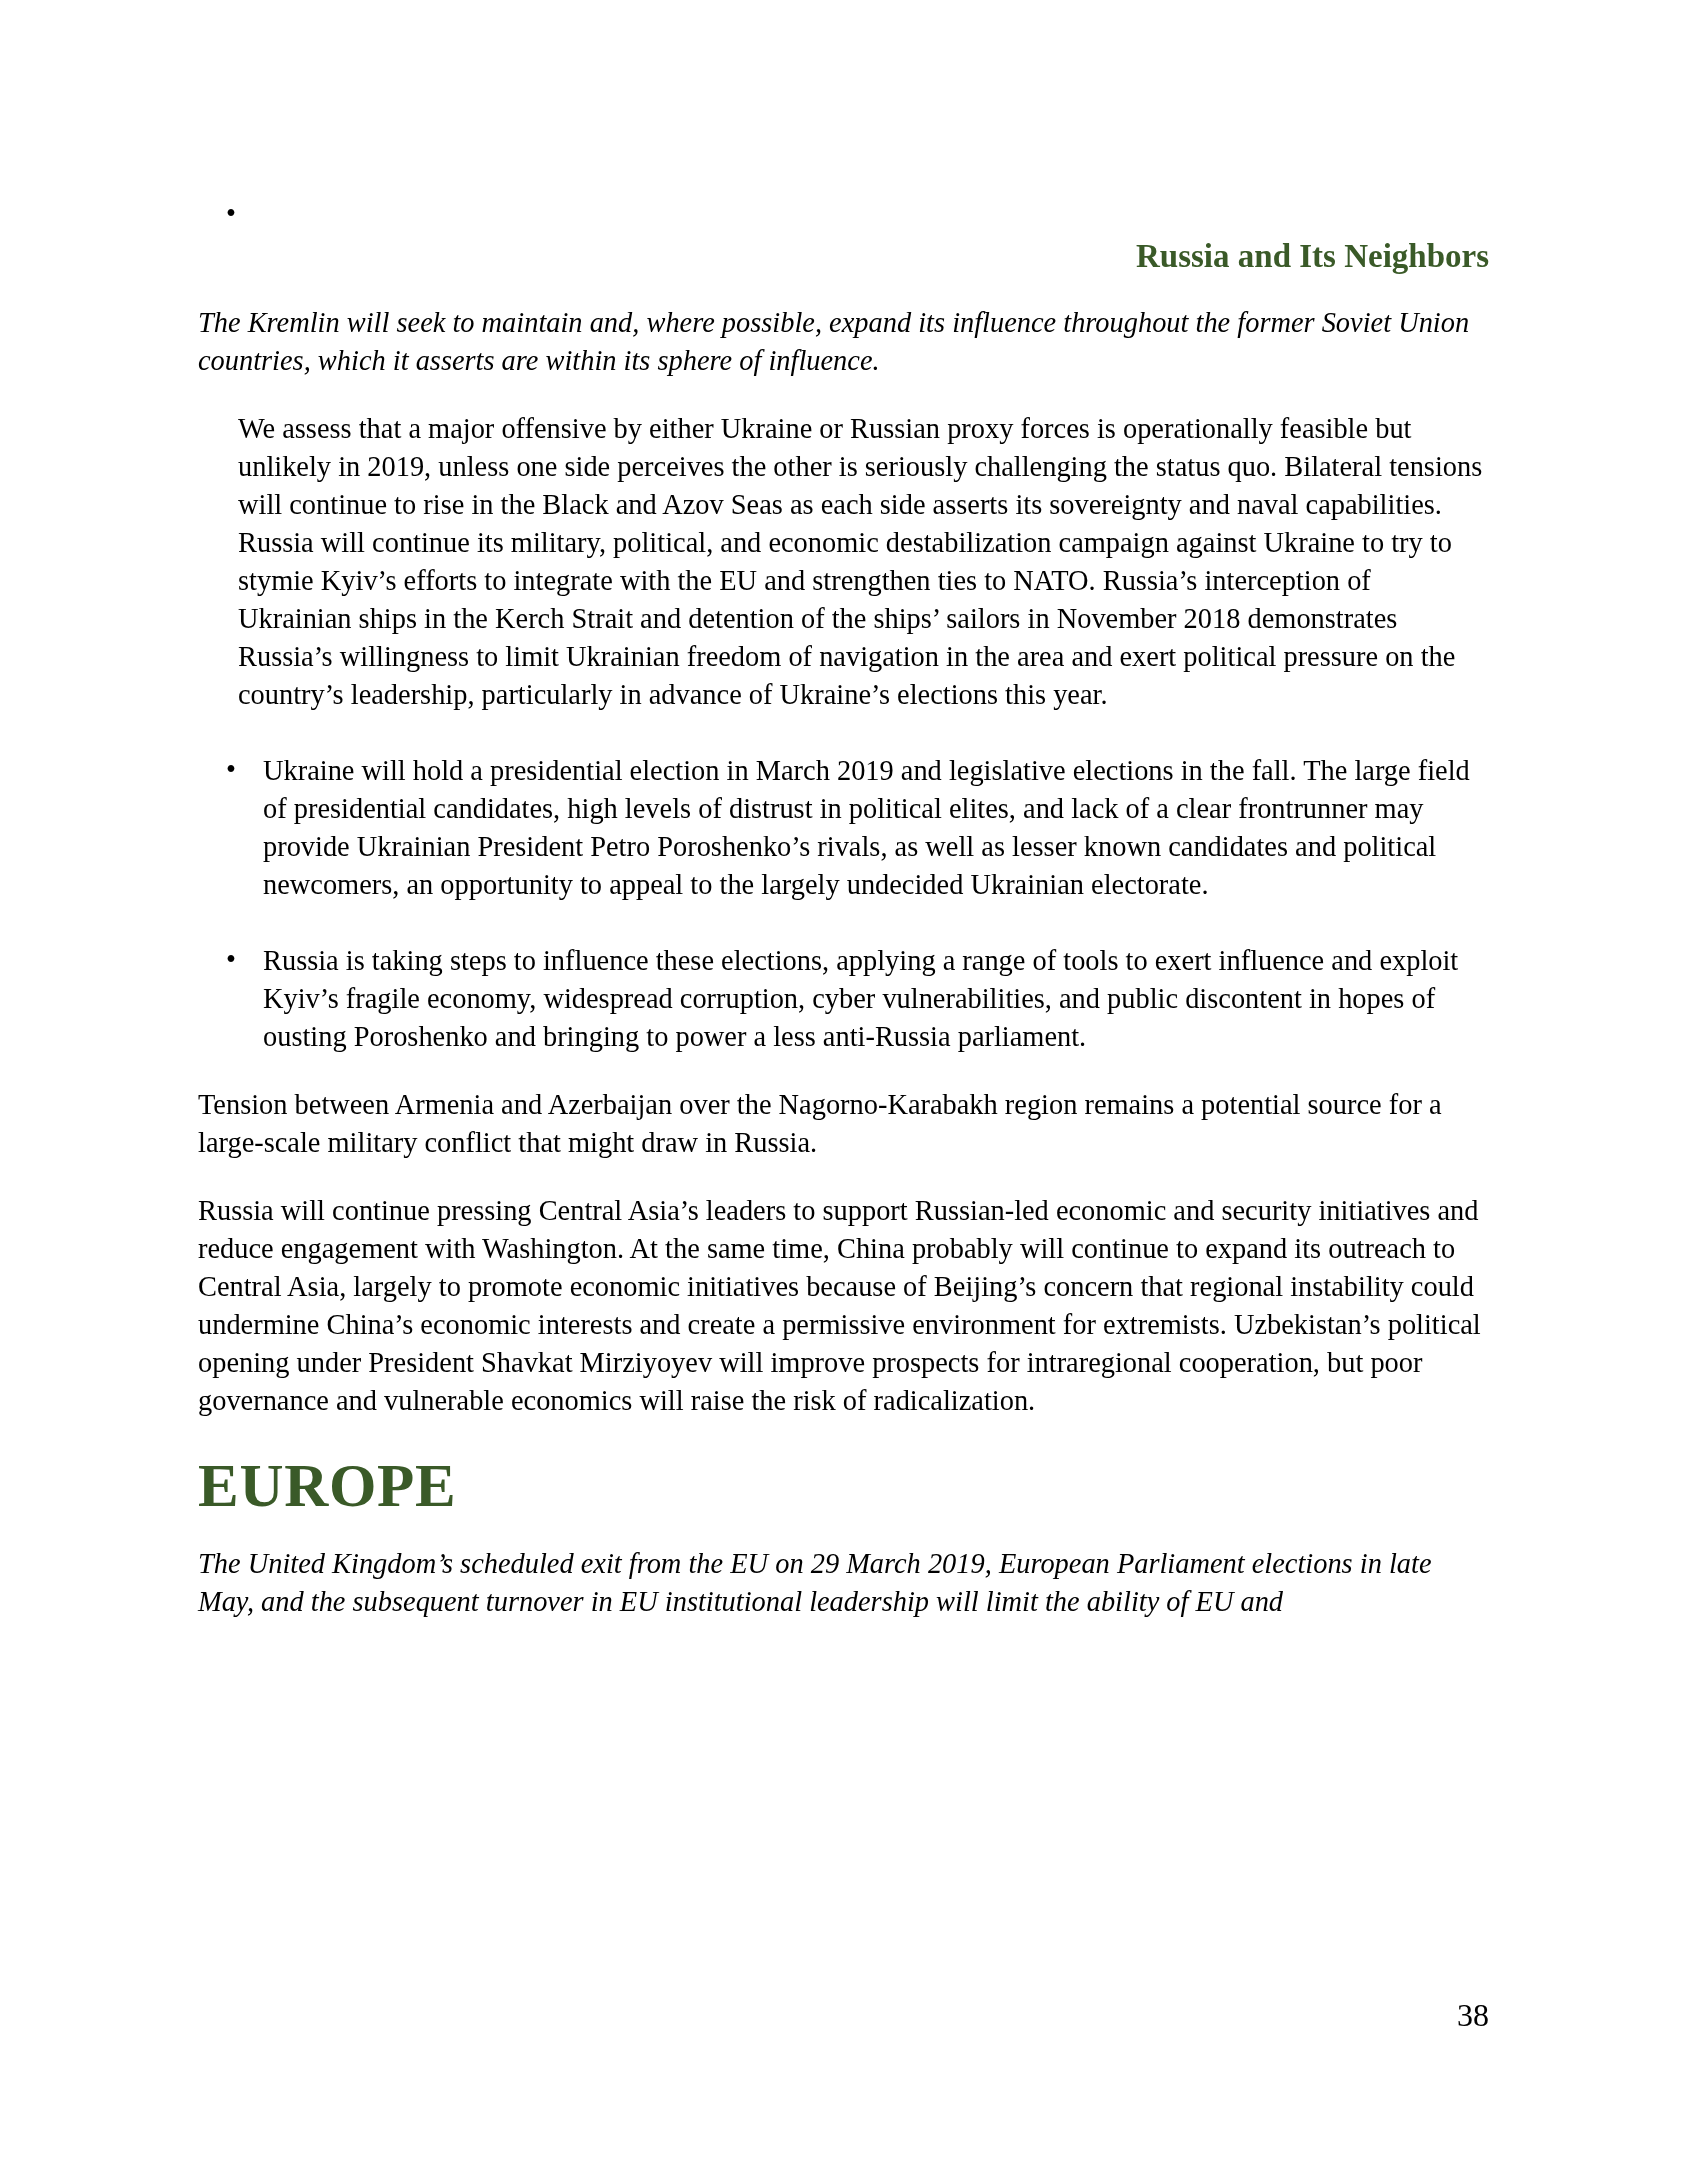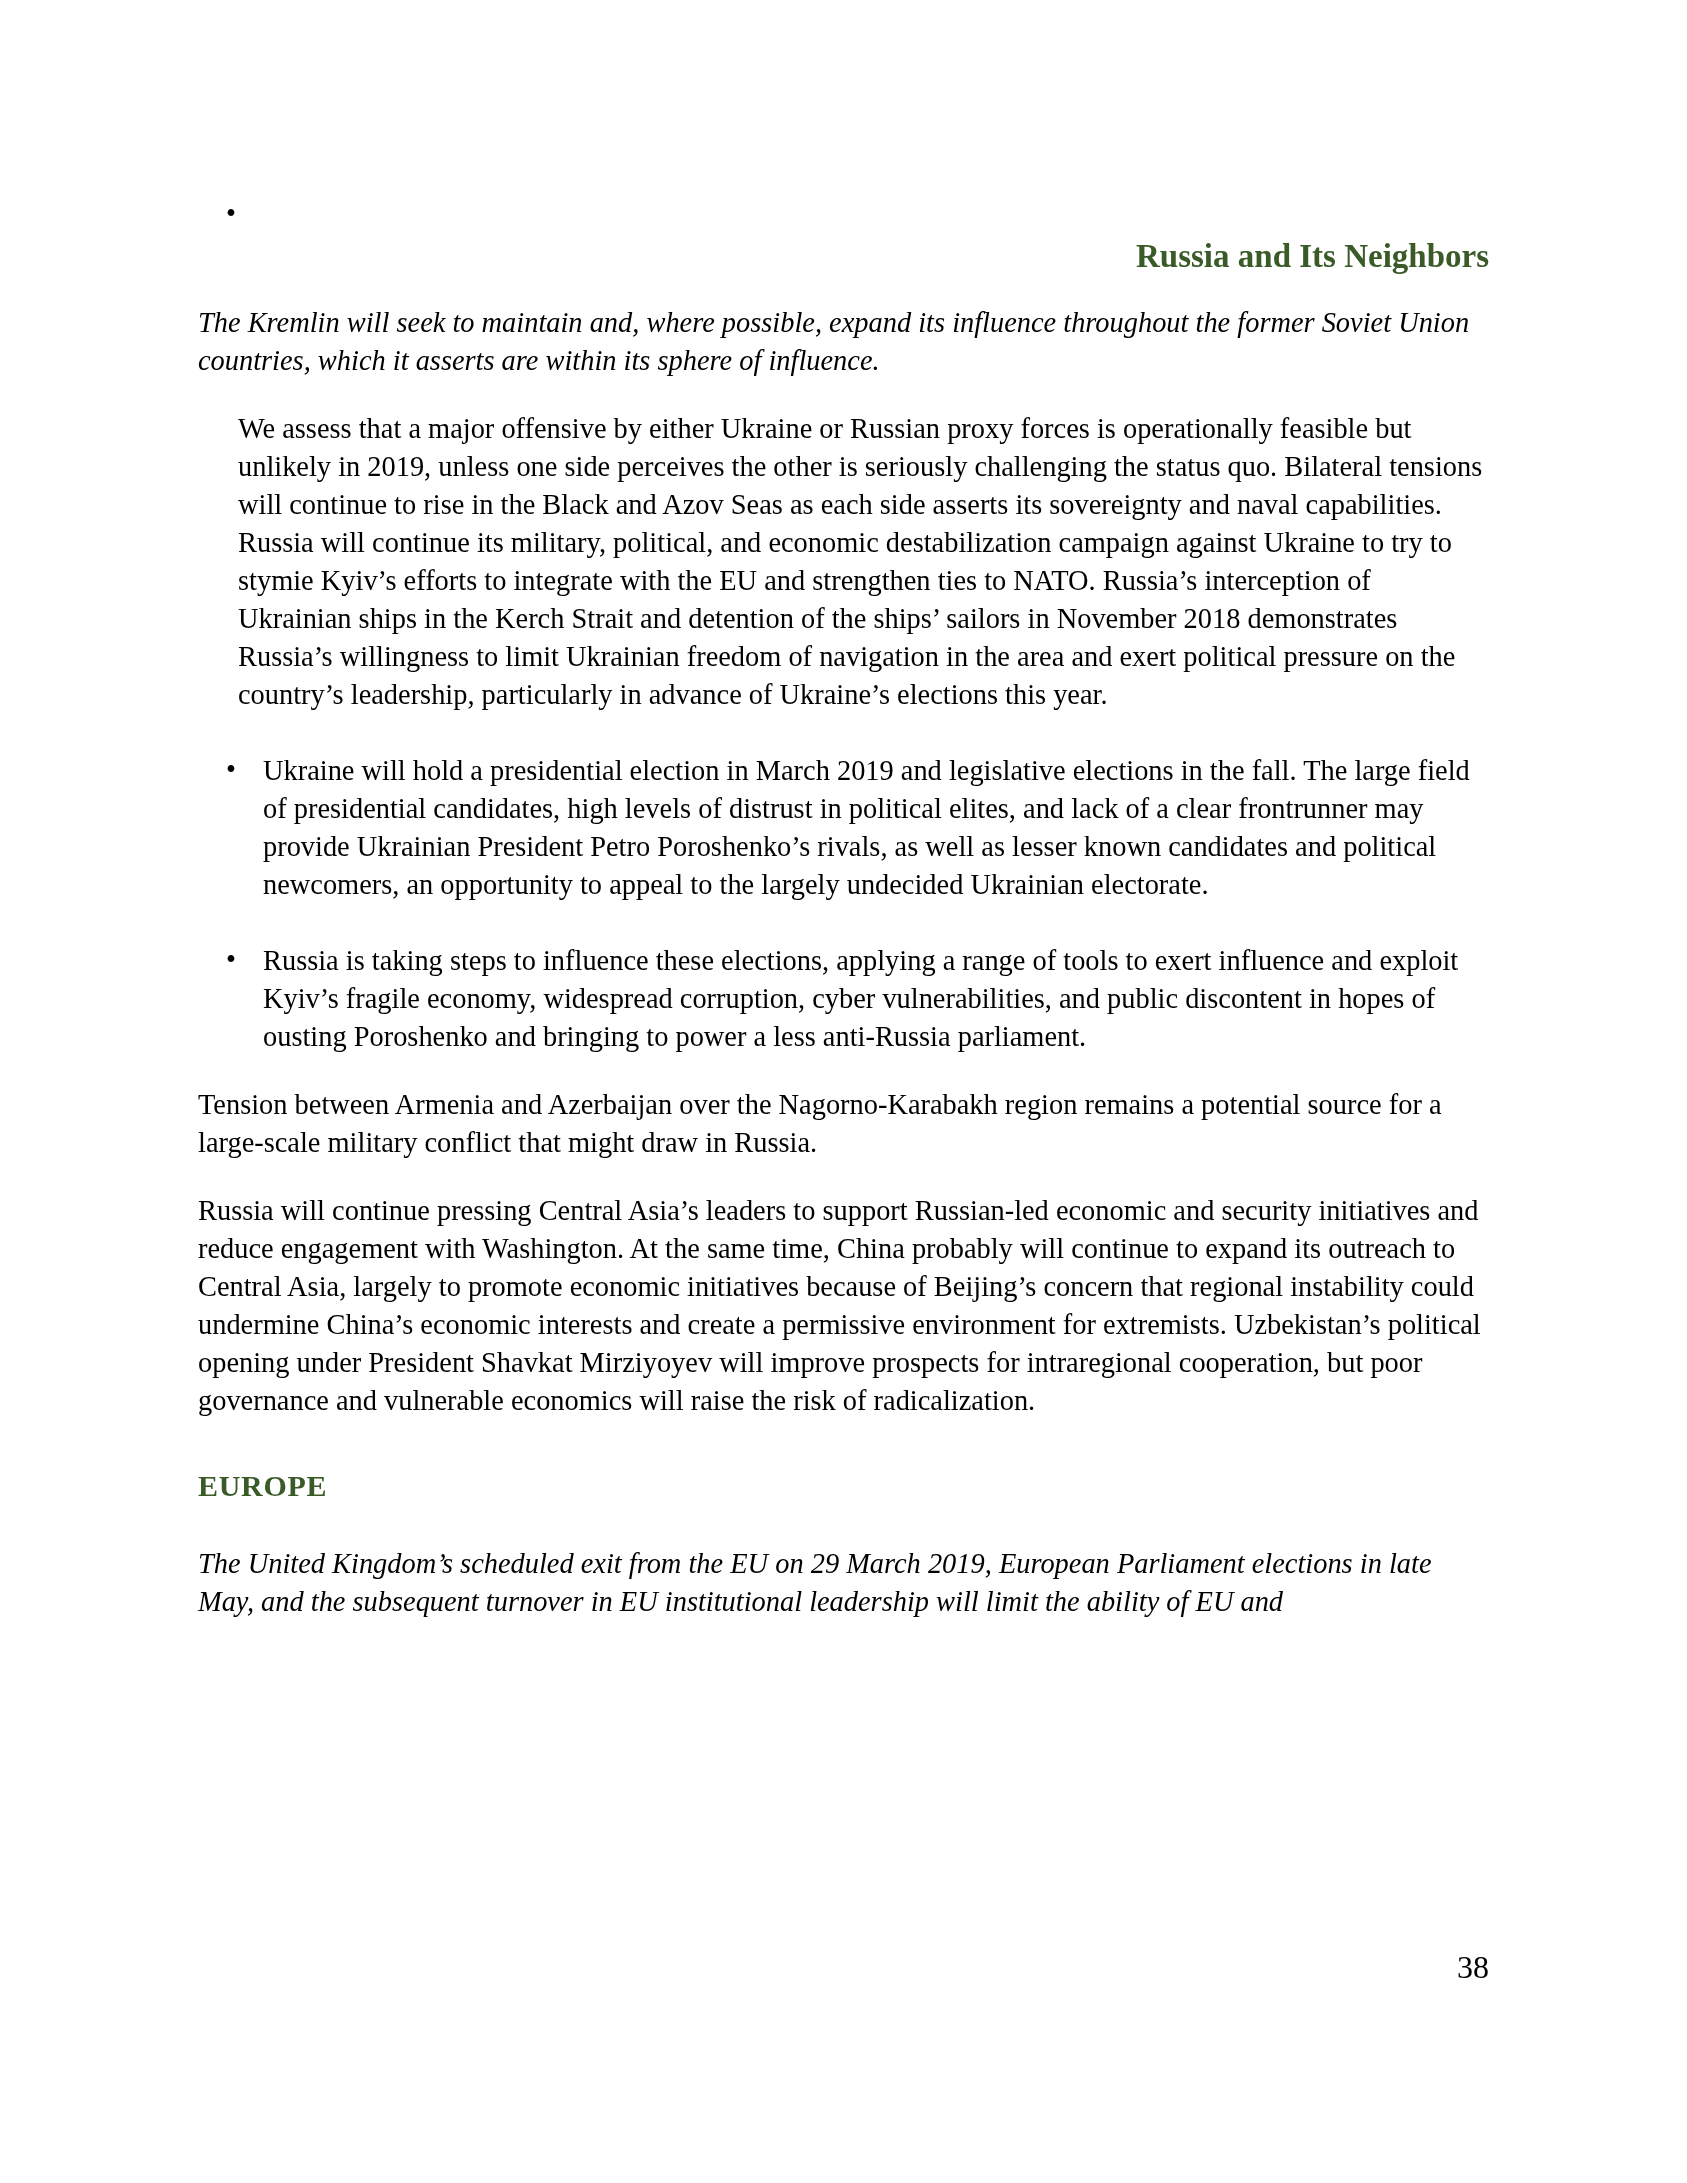--- a/index.html
+++ b/index.html
@@ -51,30 +51,30 @@
     color: var(--heading-green, #3A5A28);
     font-weight: bold;
     font-size: 33px;
     line-height: 38px;
     margin: 0 0 29px 0;
     text-align: right;
   }
   .region-heading {
     color: var(--heading-green, #3A5A28);
     font-weight: bold;
-    font-size: 30px;
+    font-size: 61px;
     line-height: 50px;
     margin: 9.3px 0 34px 0;
     letter-spacing: 0.7px;
   }
   .mb-large { margin-bottom: 41px; }
   .mb-flow  { margin-bottom: 38px; margin-left: 40px; }
   .page-number {
     position: absolute;
-    top: 1948px;
+    top: 1996px;
     right: 198px;
     font-size: 32px;
     line-height: 38px;
     text-align: right;
   }
 </style>
 </head>
 <body style="color: rgb(0, 0, 0); background: rgb(255, 255, 255);">
 
 <div class="page">

